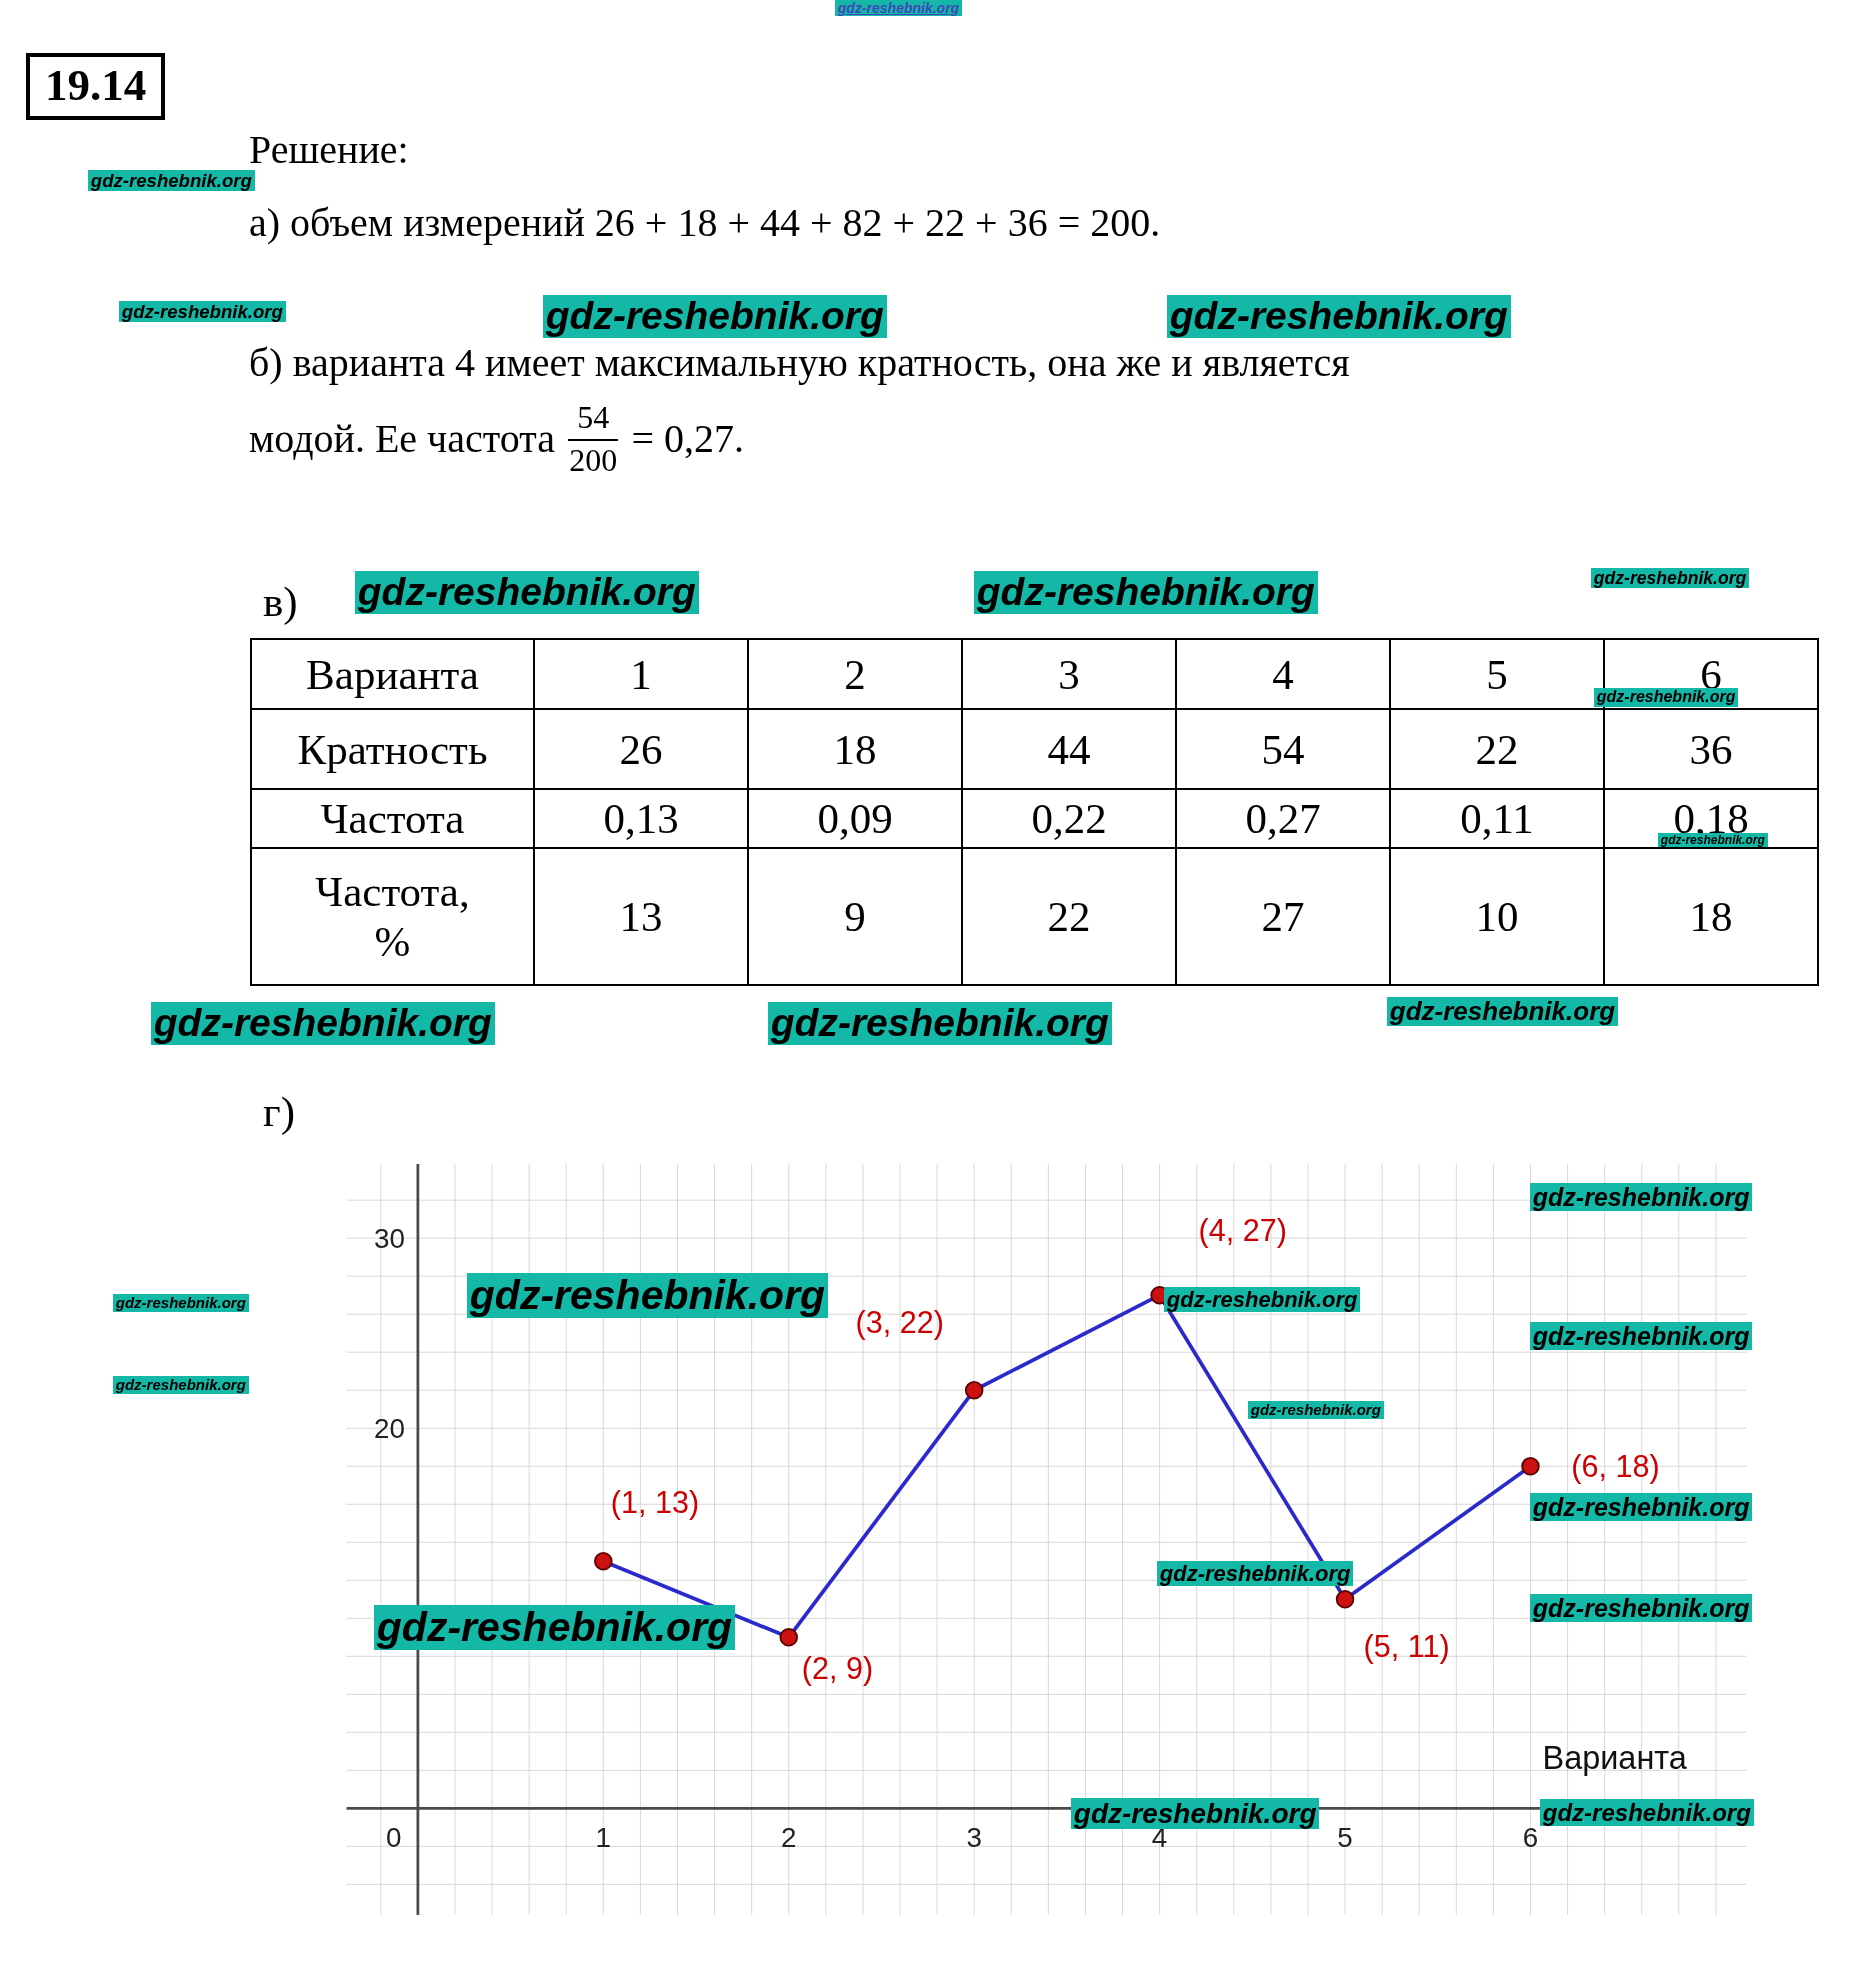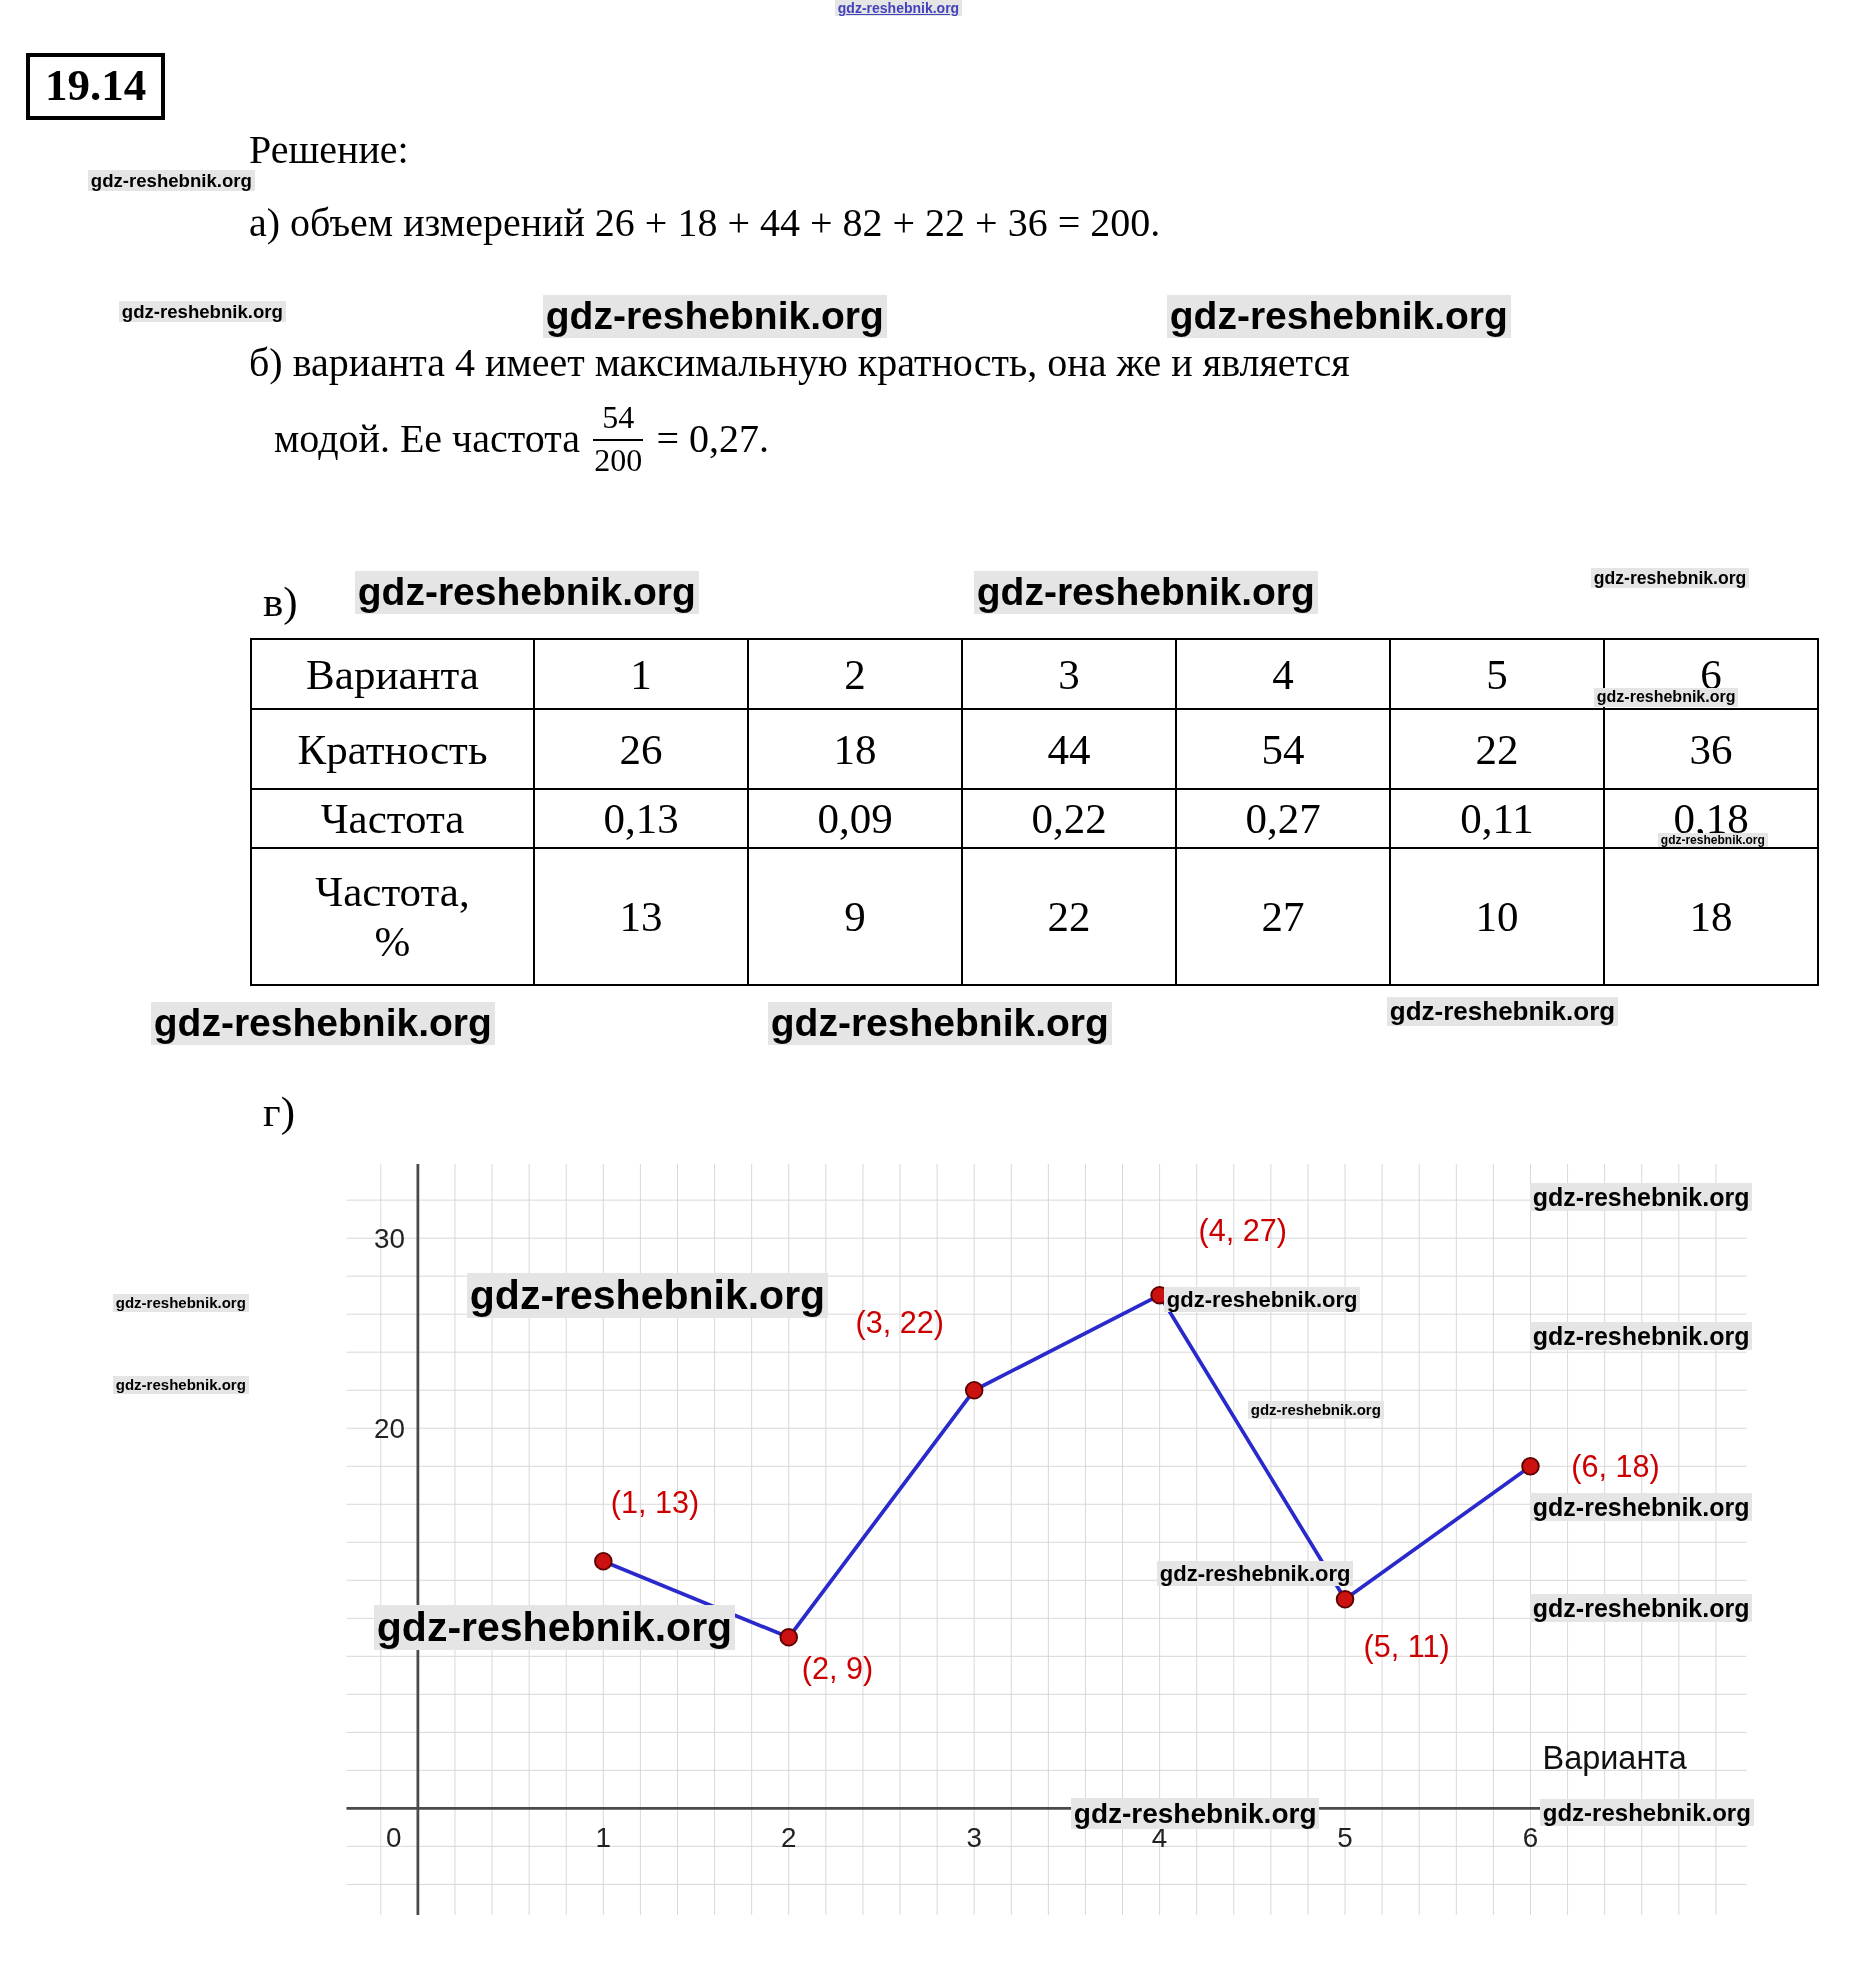--- a/index.html
+++ b/index.html
@@ -6,36 +6,36 @@
   html,body { background:#ffffff; }
   #page {
     position:relative; width:1871px; height:1965px; background:#fff;
     font-family:"Liberation Serif", serif; color:#000; overflow:hidden;
   }
   .abs { position:absolute; }
 
   
   .wm {
     position:absolute; font-family:"Liberation Sans", sans-serif; color:#000;
-    background:#e5e5e5; line-height:1.05; padding:0.9px 2.8px; white-space:nowrap;
-    font-weight:600; z-index:6;
+    background:#14b8a6; line-height:1.05; padding:0.9px 2.8px; white-space:nowrap;
+    font-weight:600; z-index:6;font-style:italic;
   }
   .wm.b { font-weight:bold; }
   .wm.link { color:#4343bb; text-decoration:underline; font-weight:bold; }
 
   
   #problem-box {
     left:26px; top:53px; border:4.6px solid #000; padding:1.9px 15px 5.6px 15px;
     font-weight:bold; font-size:45px; z-index:2;
   }
 
   .sol-text { font-size:40px; line-height:1.25; z-index:2; white-space:nowrap; }
 
   
-  #part-b-line2 { display:flex; align-items:center;margin-left:25px; }
+  #part-b-line2 { display:flex; align-items:center; }
   .frac { display:inline-block; text-align:center; vertical-align:middle; margin:0 13px; font-size:32px; line-height:1.15; }
   .frac .num { display:block; border-bottom:2.8px solid #000; padding:0 9.3px 2.8px 9.3px; }
   .frac .den { display:block; padding-top:1.9px;font-family:Liberation Serif, serif; }
 
   
   #freq-table { position:absolute; left:250px; top:638px; border-collapse:collapse; table-layout:fixed; z-index:2; background:#fff; }
   #freq-table td { border:2.8px solid #000; text-align:center; vertical-align:middle; font-size:43px; padding:3.7px 3.7px; }
   .wrap-label { display:inline-block; max-width:190px; line-height:1.15; }
 
   

